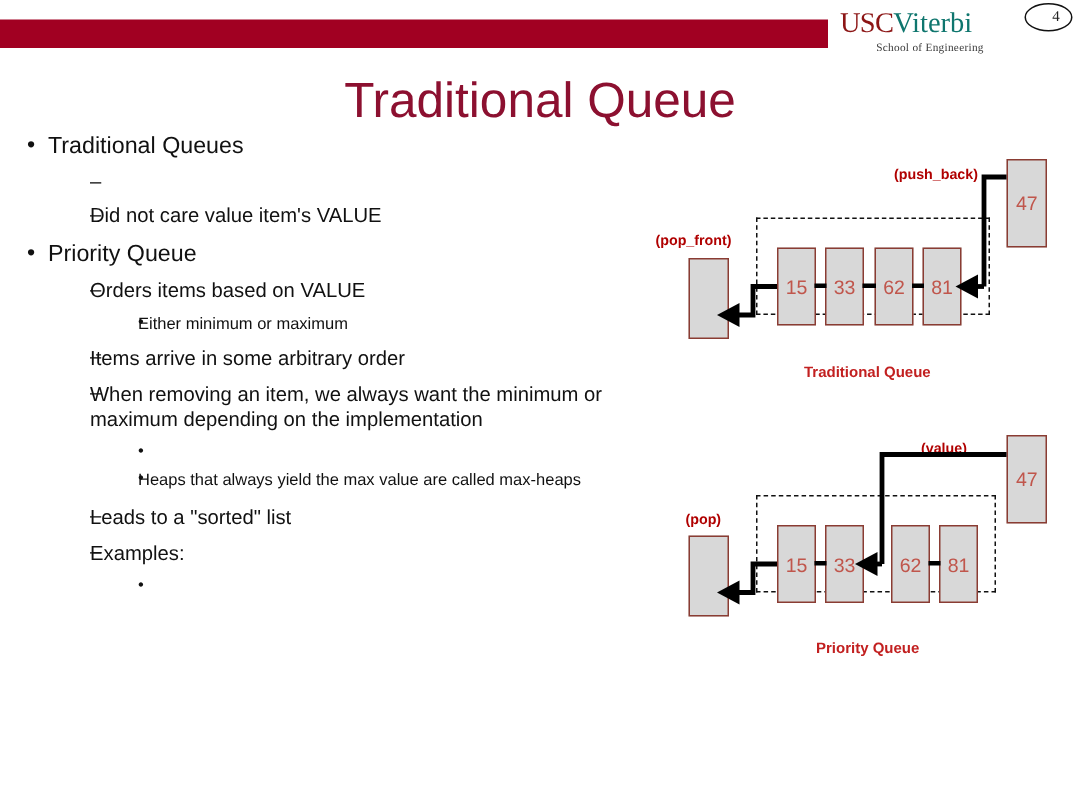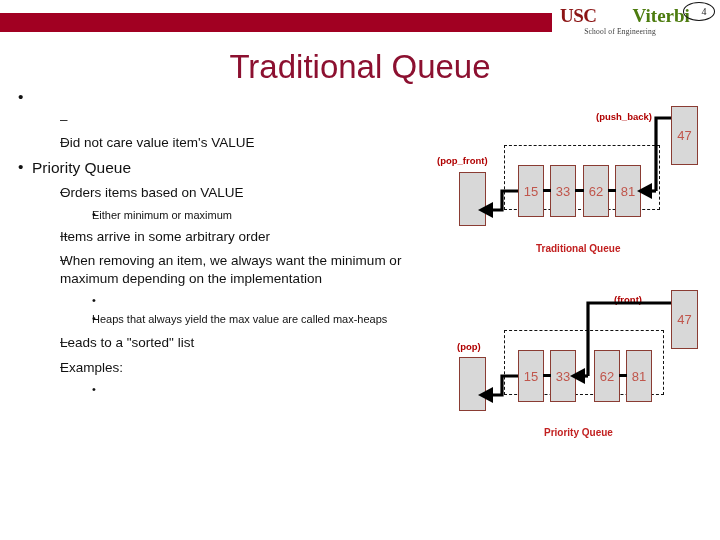--- a/index.html
+++ b/index.html
@@ -16,22 +16,22 @@
     background:#a10022;
   }
   .logo{
     position:absolute;left:560px;top:6px;width:132px;height:38px;
     text-align:left;
   }
   .logo-main{
     font-family:"Liberation Serif", serif;
     font-size:19px;line-height:20px;color:#8c1515;white-space:nowrap;
   }
-  .logo-main b{font-weight:bold;letter-spacing:-0.5px;}
-  .logo-main span.vit{color:#4d7c0f;font-weight:bold;margin-left:36px;}
+  .logo-main b{font-weight:normal;letter-spacing:-0.5px;}
+  .logo-main span.vit{color:#0f766e;font-weight:normal;}
   .logo-sub{
     font-family:"Liberation Serif", serif;
     font-size:7.5px;color:#3a3a3a;margin-top:1px;text-align:center;
     width:120px;letter-spacing:0.2px;
   }
   .slide-num{
     position:absolute;left:683px;top:2px;width:32px;height:19px;
     border:1.4px solid #111;border-radius:50%;
     font-family:"Liberation Serif", serif;font-size:10px;color:#222;
     display:flex;align-items:center;justify-content:center;
@@ -106,20 +106,21 @@
     <div class="logo-sub">School of Engineering</div>
   </div>
 
   <div class="slide-num">4</div>
 
   <div class="title">Traditional Queue</div>
 
   <div class="body">
     <div class="b1">
         <span class="mark">•</span>
+        <span class="txt">Traditional Queues</span>
       </div>
     <div class="sp-sm"></div>
     <div class="b2">
         <span class="mark">–</span>
       </div>
     <div class="sp-sm"></div>
     <div class="b2">
         <span class="mark">–</span>
         <span class="txt">Did not care value item's VALUE</span>
       </div>
@@ -201,21 +202,21 @@
 
       <path d="M 518 191 L 502 191 L 502 210 L 492 210" fill="none" stroke="#000" stroke-width="3.2"></path>
       <polygon points="493,202 478,210 493,218" fill="#000"></polygon>
     </svg>
 
     <div class="caption" style="left:536px;top:243px;">Traditional Queue</div>
   </div>
 
   <div class="diagram" style="left:0;top:0;width:720px;height:540px;">
 
-    <div class="lbl" style="left:614px;top:294px;">(front)</div>
+    <div class="lbl" style="left:614px;top:294px;">(value)</div>
     <div class="lbl" style="left:457px;top:341px;">(pop)</div>
 
     <div class="sidebox withnum" style="left:671px;top:290px;width:27px;height:59px;">47</div>
 
     <div class="dashed-box" style="left:504px;top:330px;width:160px;height:65px;"></div>
 
     <div class="sidebox" style="left:459px;top:357px;width:27px;height:54px;"></div>
 
     <div class="cell" style="left:518px;top:350px;width:26px;height:52px;">15</div>
     <div class="cell" style="left:550px;top:350px;width:26px;height:52px;">33</div>

